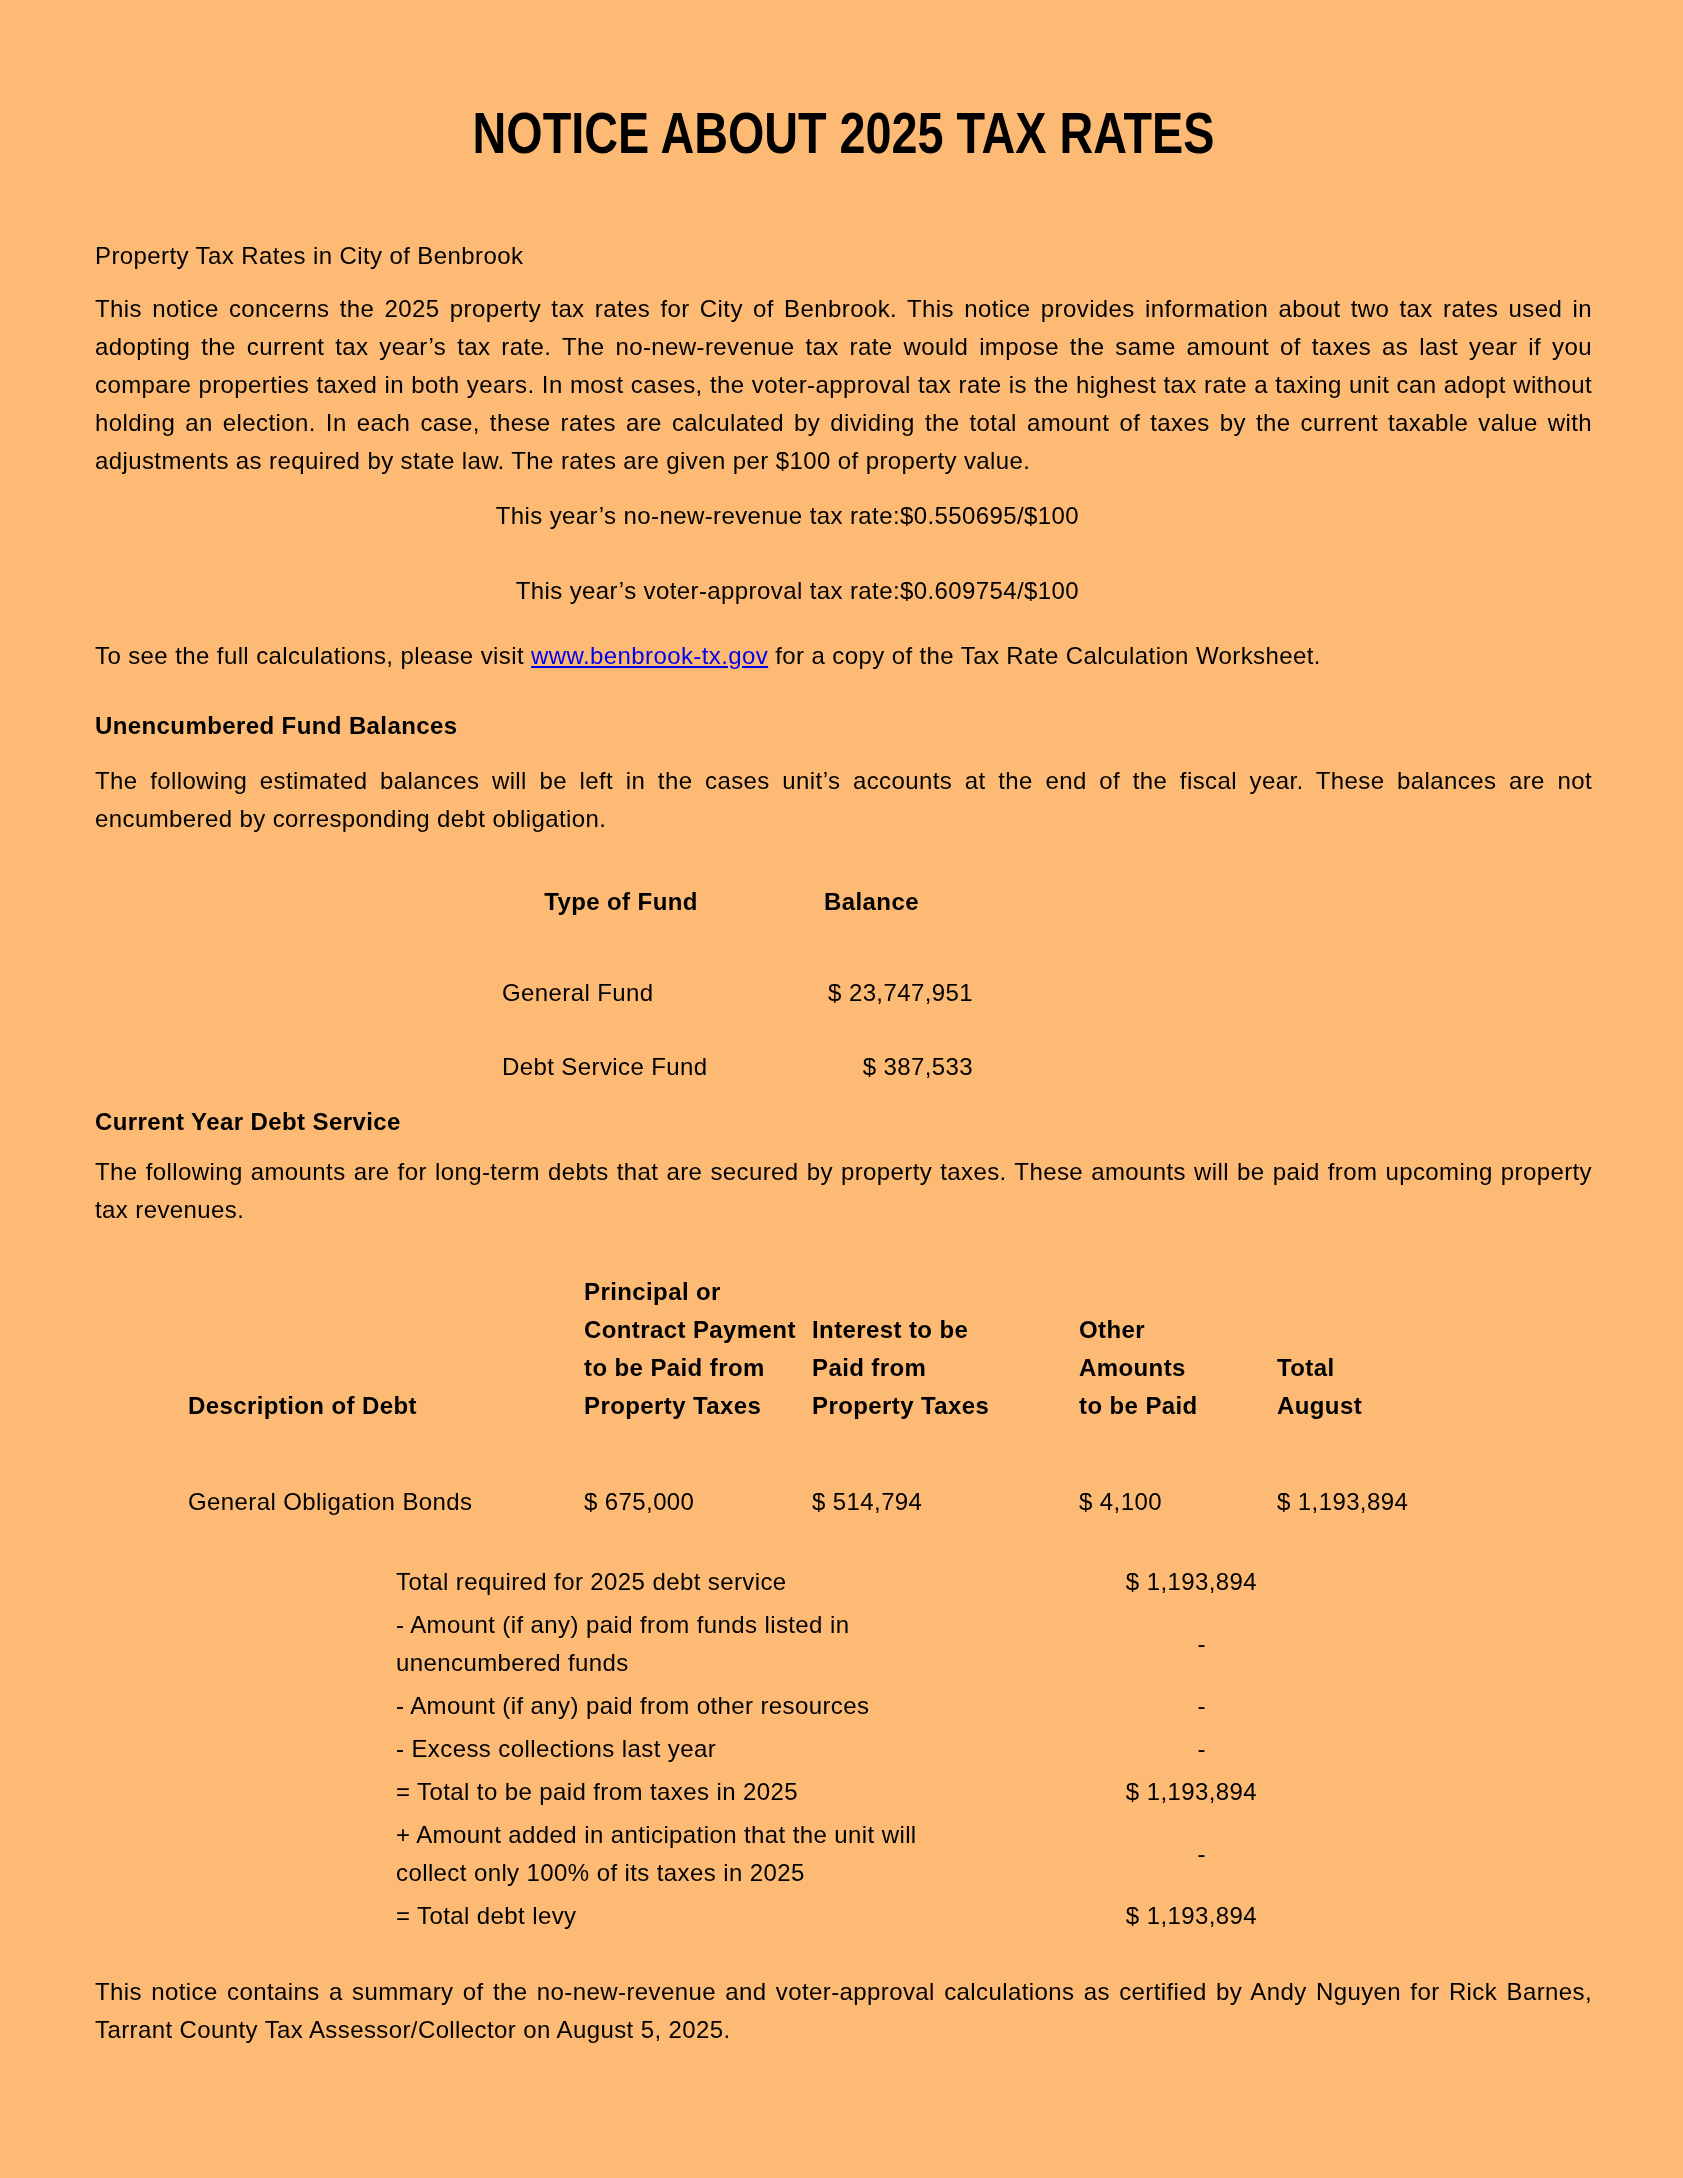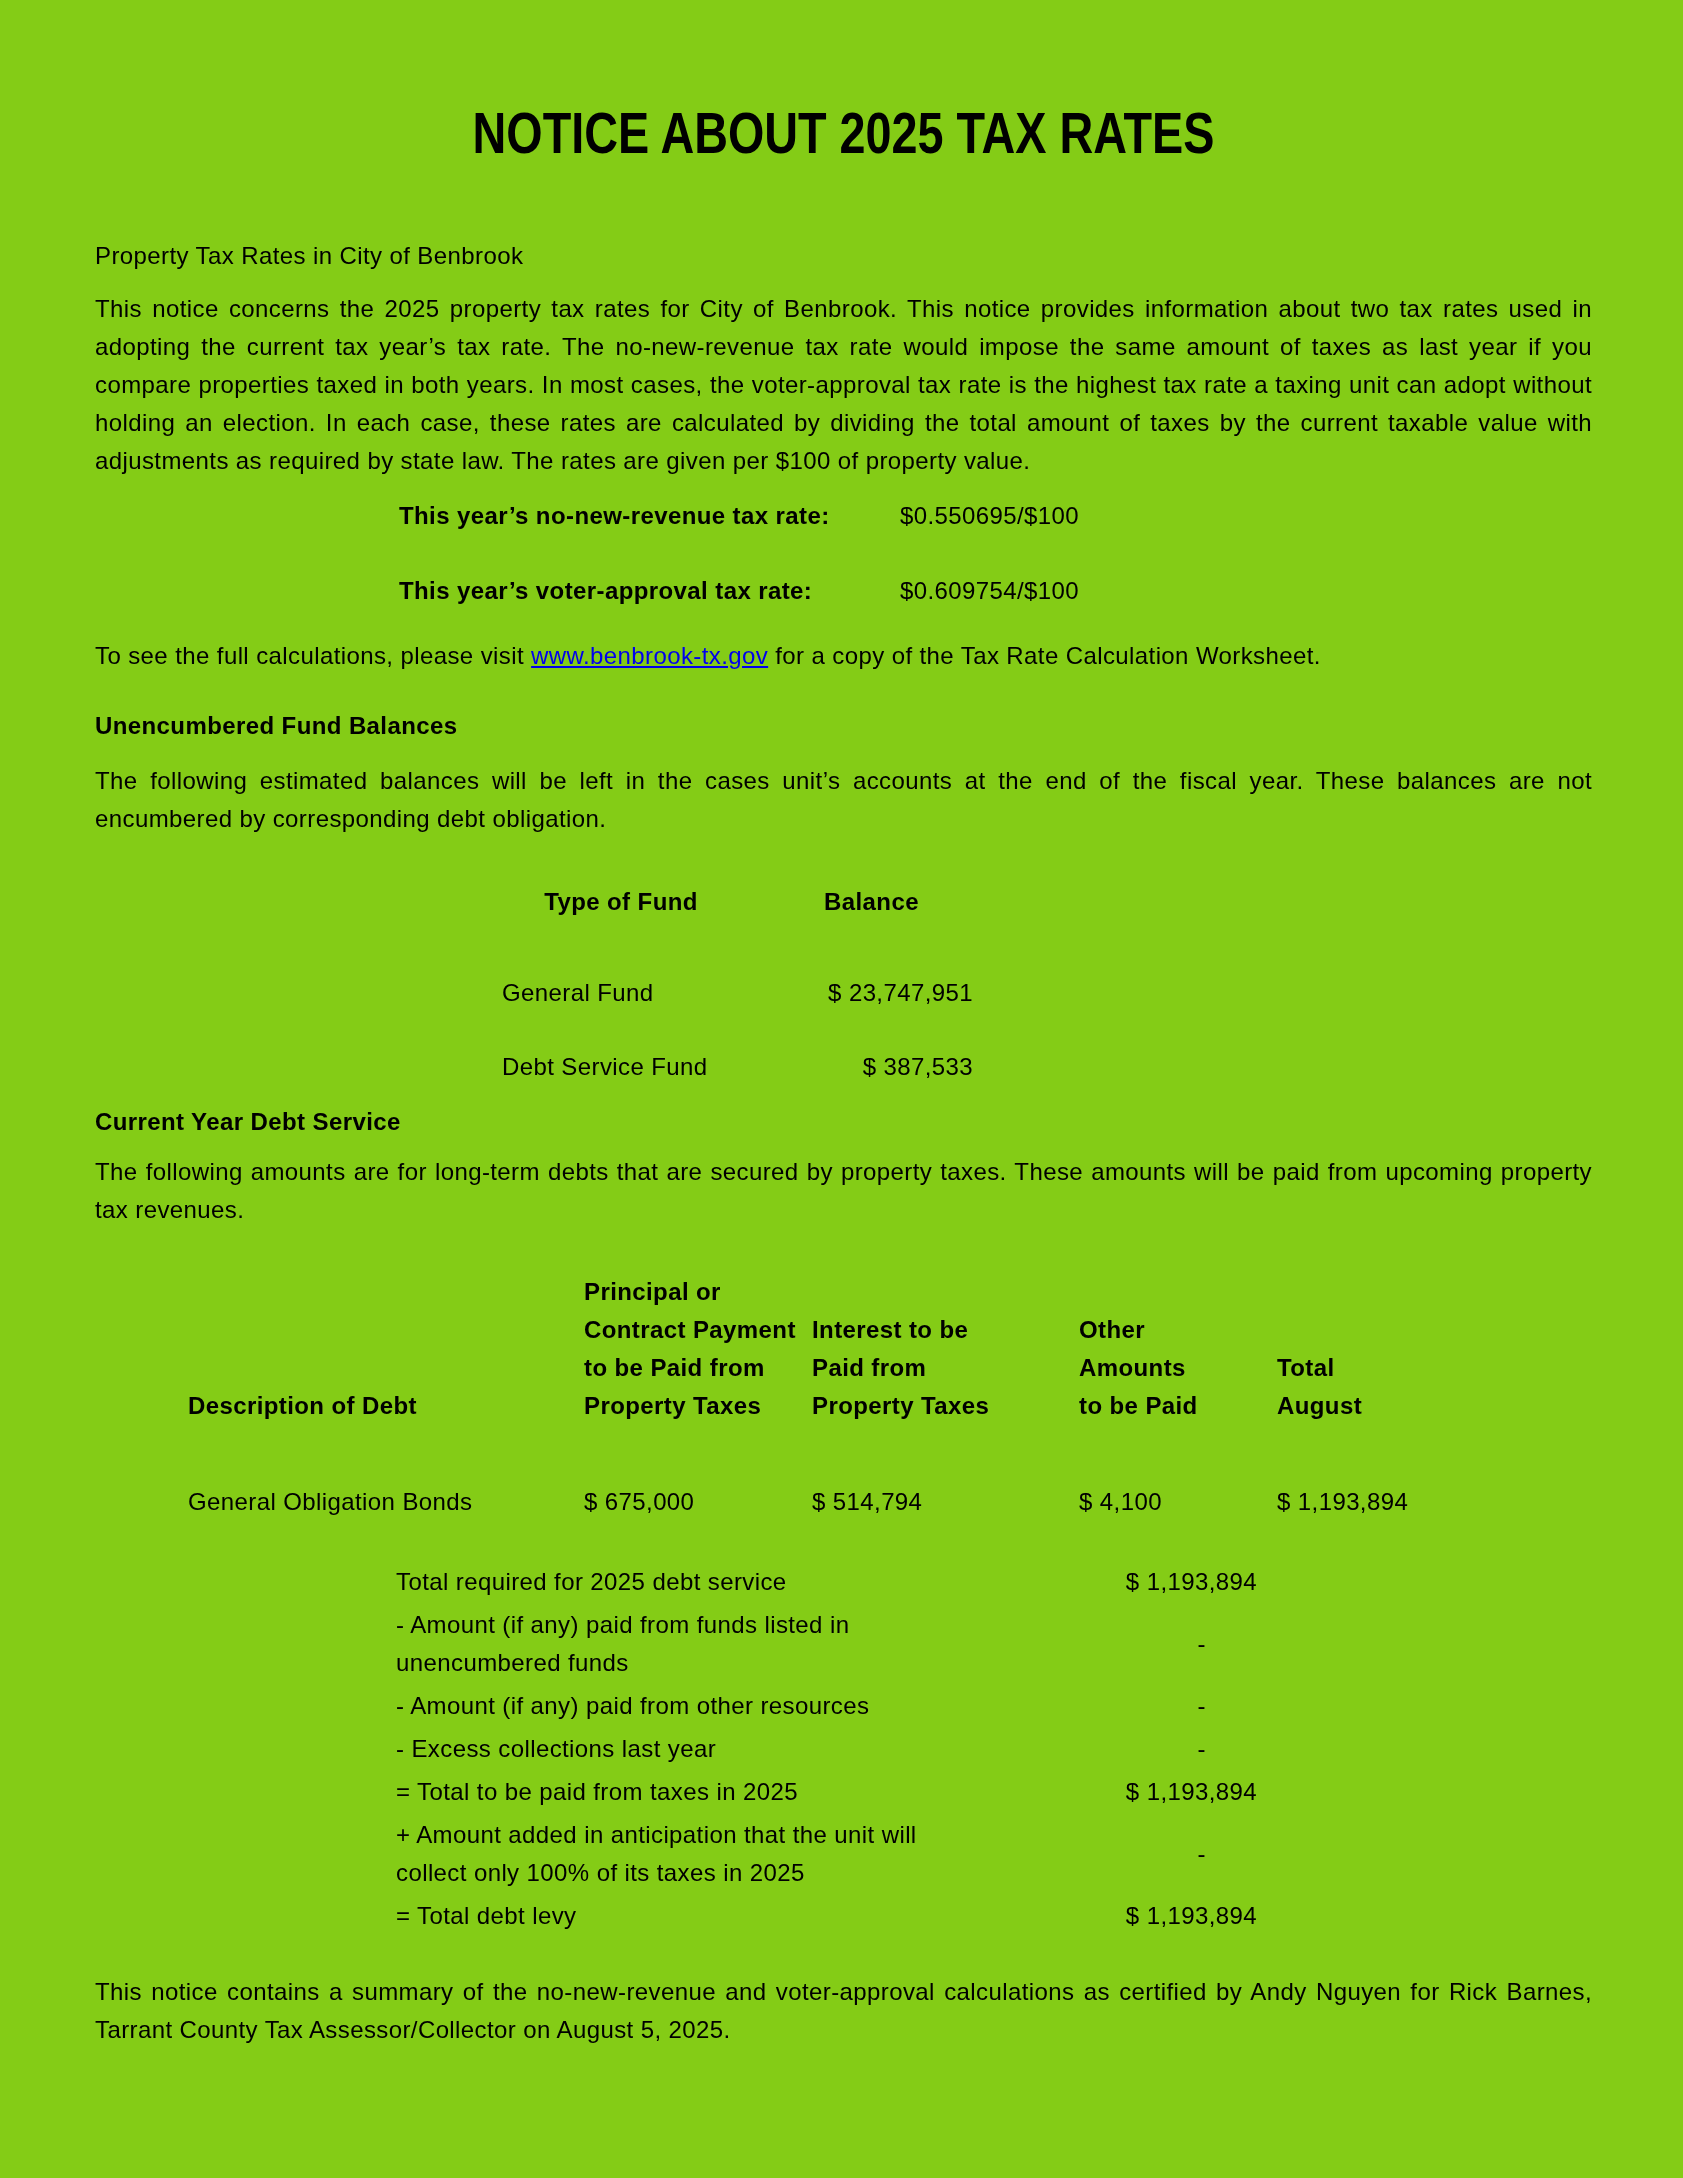--- a/index.html
+++ b/index.html
@@ -1,20 +1,20 @@
 <!DOCTYPE html>
 <html><head>
 <meta charset="utf-8">
 <style>
   html, body { margin:0; padding:0; background:#ffffff; }
   .page {
     position:relative;
     width:1683px;
     height:2178px;
-    background:#84cc16;
+    background:#fdba74;
     color:#000000;
     font-family:"Liberation Sans","DejaVu Sans",sans-serif;
     font-size:24px;
     line-height:38px;
     letter-spacing:0.4px;
     overflow:hidden;
   }
   .content { padding:103px 91px 0 95px; }
   p { margin:0; }
   .b { font-weight:700; }
@@ -26,21 +26,21 @@
     text-align:center;
     letter-spacing:0;
     transform:scaleX(0.82);
   }
   .subtitle { margin-top:73px; }
   .just { text-align:justify; }
   
   .rates { margin-left:304px; margin-top:17px; }
   .rate-row { display:flex; }
   .rate-row.second { margin-top:37px; }
-  .rate-label { display:inline-block; width:501px; font-weight:700; }
+  .rate-label { display:inline-block; width:501px; font-weight:400;text-align:right; }
   .link { color:#0000EE; text-decoration:underline; cursor:pointer;text-align:center; }
   
   .fund-table { margin-left:407px; margin-top:9px; }
   .fund-row { display:flex;align-items:flex-end; }
   .fund-head { margin-bottom:17px; }
   .ft-col1 { width:238px; }
   .ft-col2 { width:203px; margin-left:30px;margin-top:36px; }
   .center { text-align:center; }
   .right { text-align:right; }
   

